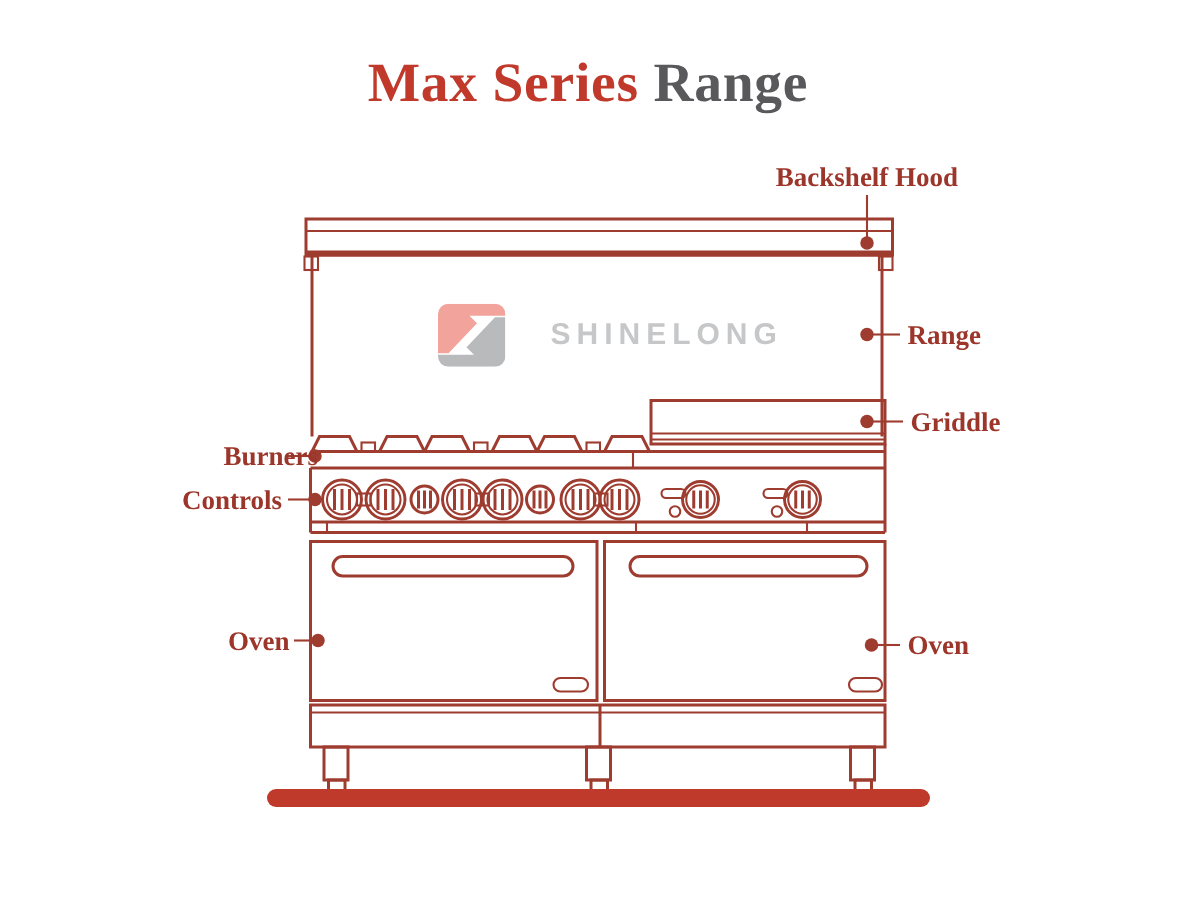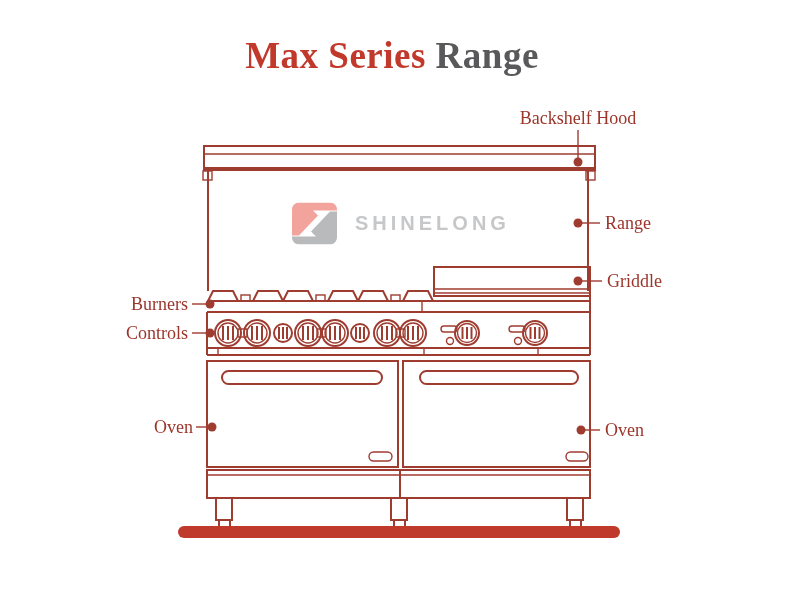--- a/index.html
+++ b/index.html
@@ -19,31 +19,31 @@
     --logo-text:#c6c7c9;
   }
   .page-title{
     position:absolute;left:392px;top:34px;transform:translateX(-50%);
     font-size:37px;font-weight:bold;white-space:nowrap;letter-spacing:0.5px;
   }
   .page-title .t1{color:var(--title-primary);}
   .page-title .t2{color:var(--title-secondary);}
   .label{
     position:absolute;color:var(--label-text);
-    font-weight:normal;font-size:18px;white-space:nowrap;line-height:1;
+    font-weight:bold;font-size:18px;white-space:nowrap;line-height:1;
   }
   .diagram-svg{position:absolute;left:0;top:0;}
   .ln{fill:none;stroke:var(--line);stroke-width:2;}
   .ln1{fill:none;stroke:var(--line);stroke-width:1.4;}
   .ln4{fill:none;stroke:var(--line);stroke-width:4;}
   .fillred{fill:var(--line);stroke:none;}
   .basebar{fill:var(--base-bar);stroke:none;}
   .logo{
     position:absolute;left:292px;top:200px;height:46px;
-    display:flex;align-items:center;gap:18px;
+    display:flex;align-items:center;gap:30px;
   }
   .logo-text{
     font-family:"Liberation Sans", sans-serif;
     font-weight:bold;font-size:20px;letter-spacing:4px;
     color:var(--logo-text);
   }
   .logo-pink{fill:var(--logo-pink);}
   .logo-gray{fill:var(--logo-gray);}
 </style>
 </head>
@@ -253,16 +253,16 @@
       <polygon class="logo-pink" points="0,0 90,0 90,16 42,16 52,26 14,66 0,66"></polygon>
       <polygon class="logo-gray" points="90,84 0,84 0,68 48,68 38,58 76,18 90,18"></polygon>
     </g>
   </svg>
   <span class="logo-text">SHINELONG</span>
 </div>
 
 <div class="label" style="left:578px;top:109px;transform:translateX(-50%);">Backshelf Hood</div>
 <div class="label" style="left:605px;top:214px;">Range</div>
 <div class="label" style="left:607px;top:272px;text-align:center;">Griddle</div>
-<div class="label" style="right:612px;top:295px;">Burners</div>
+<div class="label" style="right:588px;top:295px;">Burners</div>
 <div class="label" style="right:612px;top:324px;margin-left:40px;">Controls</div>
 <div class="label" style="right:607px;top:418px;">Oven</div>
 <div class="label" style="left:605px;top:421px;">Oven</div>
 
 </body></html>

